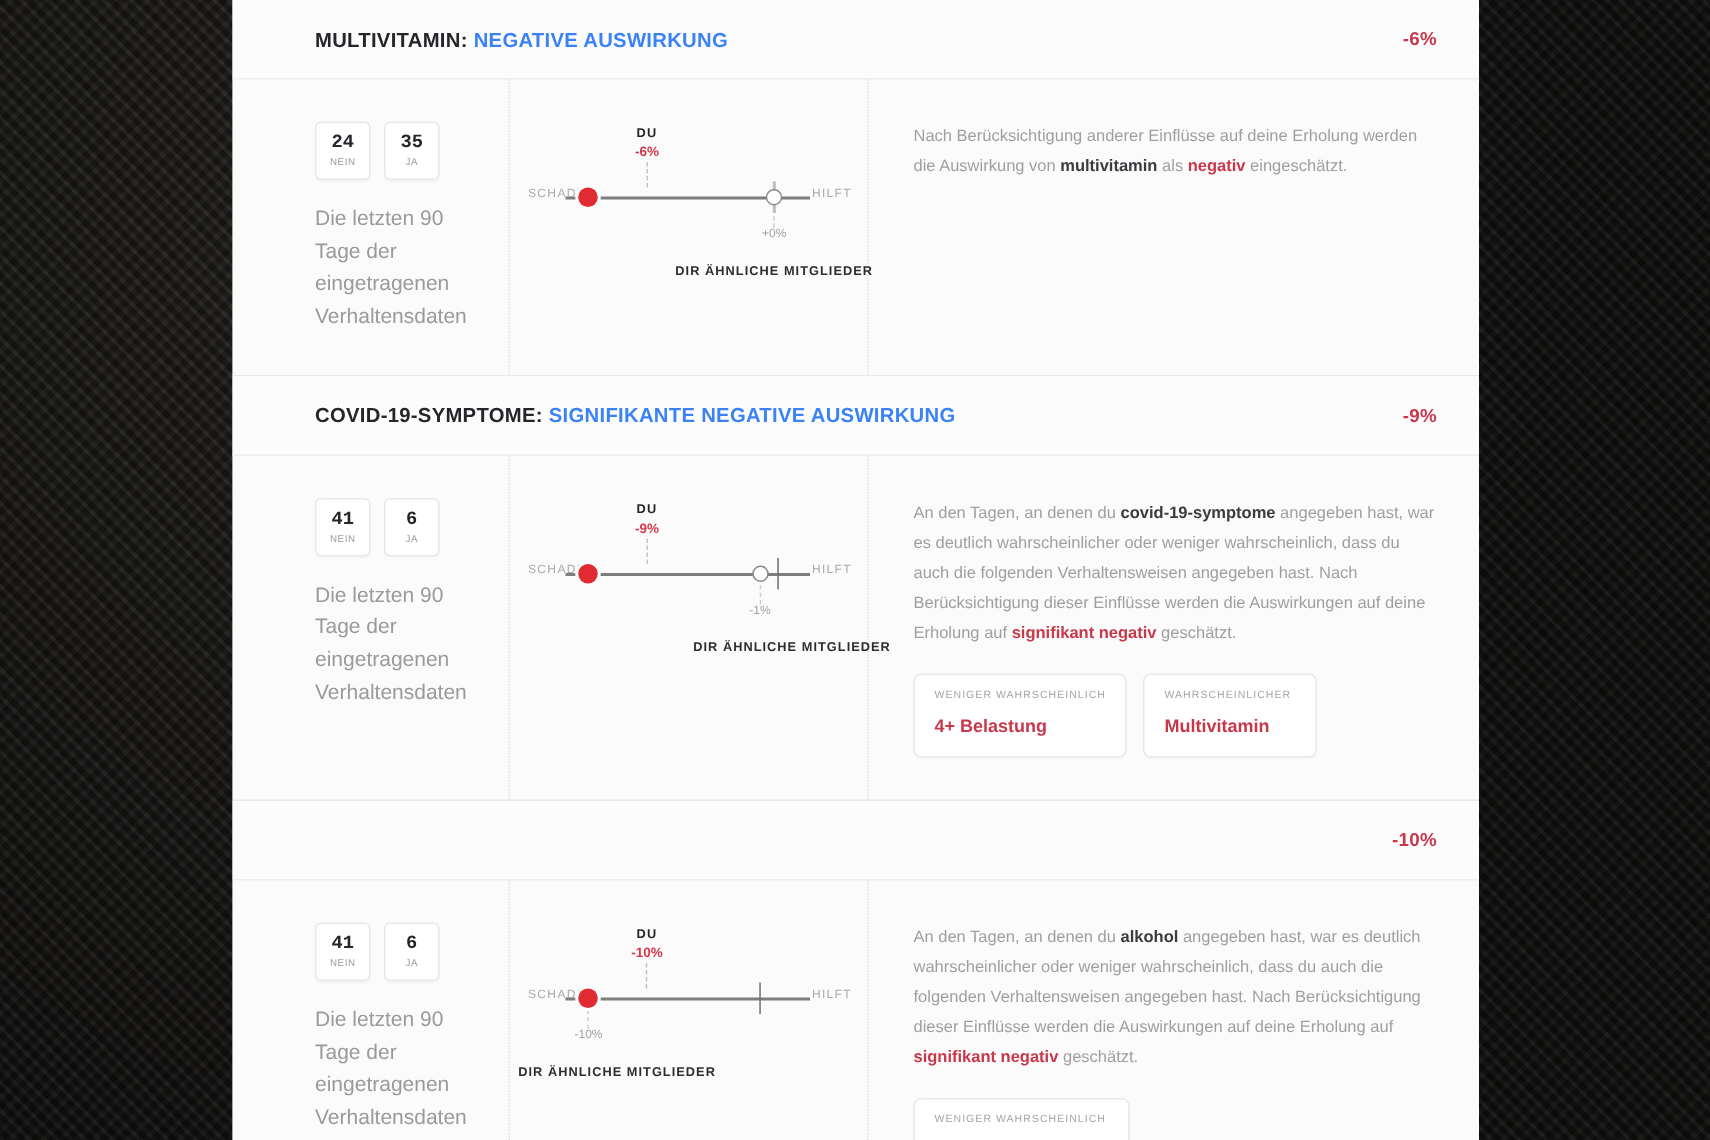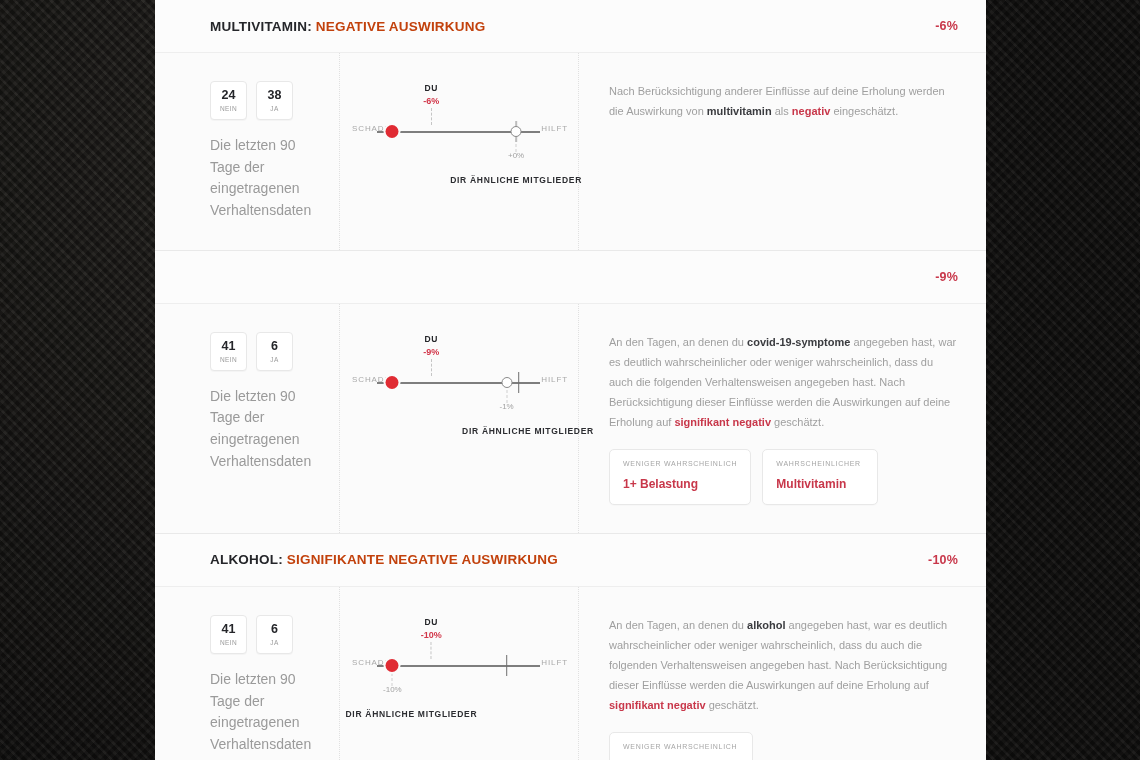--- a/index.html
+++ b/index.html
@@ -59,21 +59,21 @@
   }
 
   .card-title {
     font-size: 13.5px;
     font-weight: bold;
     letter-spacing: 0.2px;
     color: #25262a;
     text-transform: uppercase;
     white-space: nowrap;
   }
-  .card-title .verdict { color: #c2410c; }
+  .card-title .verdict { color: #3b82f6; }
 
   .card-pct {
     margin-left: auto;
     font-size: 12.5px;
     font-weight: bold;
     color: #c8374a;
     letter-spacing: 0.2px;
   }
 
   .card-body {
@@ -102,20 +102,21 @@
     flex-direction: column;
     align-items: center;
     justify-content: center;
     box-shadow: 0 1px 1px rgba(0,0,0,0.03);
   }
   .count-num {
     font-size: 12.5px;
     font-weight: bold;
     color: #25262a;
     line-height: 1.1;
+    font-family: Liberation Mono, monospace;
   }
   .count-lbl {
     font-size: 6.5px;
     letter-spacing: 0.4px;
     color: #9b9b9b;
     text-transform: uppercase;
     margin-top: 2px;
   }
 
   .counts-note {
@@ -303,21 +304,21 @@
           <div class="card-pct">-6%</div>
         </div>
         <div class="card-body">
           <div class="col-counts">
             <div class="count-row">
               <div class="count-box">
                 <div class="count-num">24</div>
                 <div class="count-lbl">NEIN</div>
               </div>
               <div class="count-box">
-                <div class="count-num">38</div>
+                <div class="count-num">35</div>
                 <div class="count-lbl">JA</div>
               </div>
             </div>
             <div class="counts-note">Die letzten 90 Tage der eingetragenen Verhaltensdaten</div>
           </div>
           <div class="col-gauge">
             <div class="gauge">
               <div class="gauge-track"></div>
               <div class="gauge-end left">SCHADET</div>
               <div class="gauge-end right">HILFT</div>
@@ -334,20 +335,21 @@
               <div class="du-dot" style="left: 22%;"></div>
             </div>
           </div>
           <div class="col-text">
             <p class="blurb"><span>Nach Berücksichtigung anderer Einflüsse auf deine Erholung werden die Auswirkung von </span><b>multivitamin</b><span> als </span><span class="neg">negativ</span><span> eingeschätzt.</span></p>
           </div>
         </div>
       </div>
       <div class="card">
         <div class="card-head">
+          <div class="card-title"><span>COVID-19-SYMPTOME:</span> <span class="verdict">SIGNIFIKANTE NEGATIVE AUSWIRKUNG</span></div>
           <div class="card-pct">-9%</div>
         </div>
         <div class="card-body">
           <div class="col-counts">
             <div class="count-row">
               <div class="count-box">
                 <div class="count-num">41</div>
                 <div class="count-lbl">NEIN</div>
               </div>
               <div class="count-box">
@@ -373,33 +375,32 @@
                 <div class="du-stem"></div>
               </div>
               <div class="du-dot" style="left: 22%;"></div>
             </div>
           </div>
           <div class="col-text">
             <p class="blurb"><span>An den Tagen, an denen du </span><b>covid-19-symptome</b><span> angegeben hast, war es deutlich wahrscheinlicher oder weniger wahrscheinlich, dass du auch die folgenden Verhaltensweisen angegeben hast. Nach Berücksichtigung dieser Einflüsse werden die Auswirkungen auf deine Erholung auf </span><span class="neg">signifikant negativ</span><span> geschätzt.</span></p>
             <div class="tags">
               <div class="tag">
                 <div class="tag-kicker">WENIGER WAHRSCHEINLICH</div>
-                <div class="tag-value">1+ Belastung</div>
+                <div class="tag-value">4+ Belastung</div>
               </div>
               <div class="tag">
                 <div class="tag-kicker">WAHRSCHEINLICHER</div>
                 <div class="tag-value">Multivitamin</div>
               </div>
             </div>
           </div>
         </div>
       </div>
       <div class="card">
         <div class="card-head">
-          <div class="card-title"><span>ALKOHOL:</span> <span class="verdict">SIGNIFIKANTE NEGATIVE AUSWIRKUNG</span></div>
           <div class="card-pct">-10%</div>
         </div>
         <div class="card-body">
           <div class="col-counts">
             <div class="count-row">
               <div class="count-box">
                 <div class="count-num">41</div>
                 <div class="count-lbl">NEIN</div>
               </div>
               <div class="count-box">

